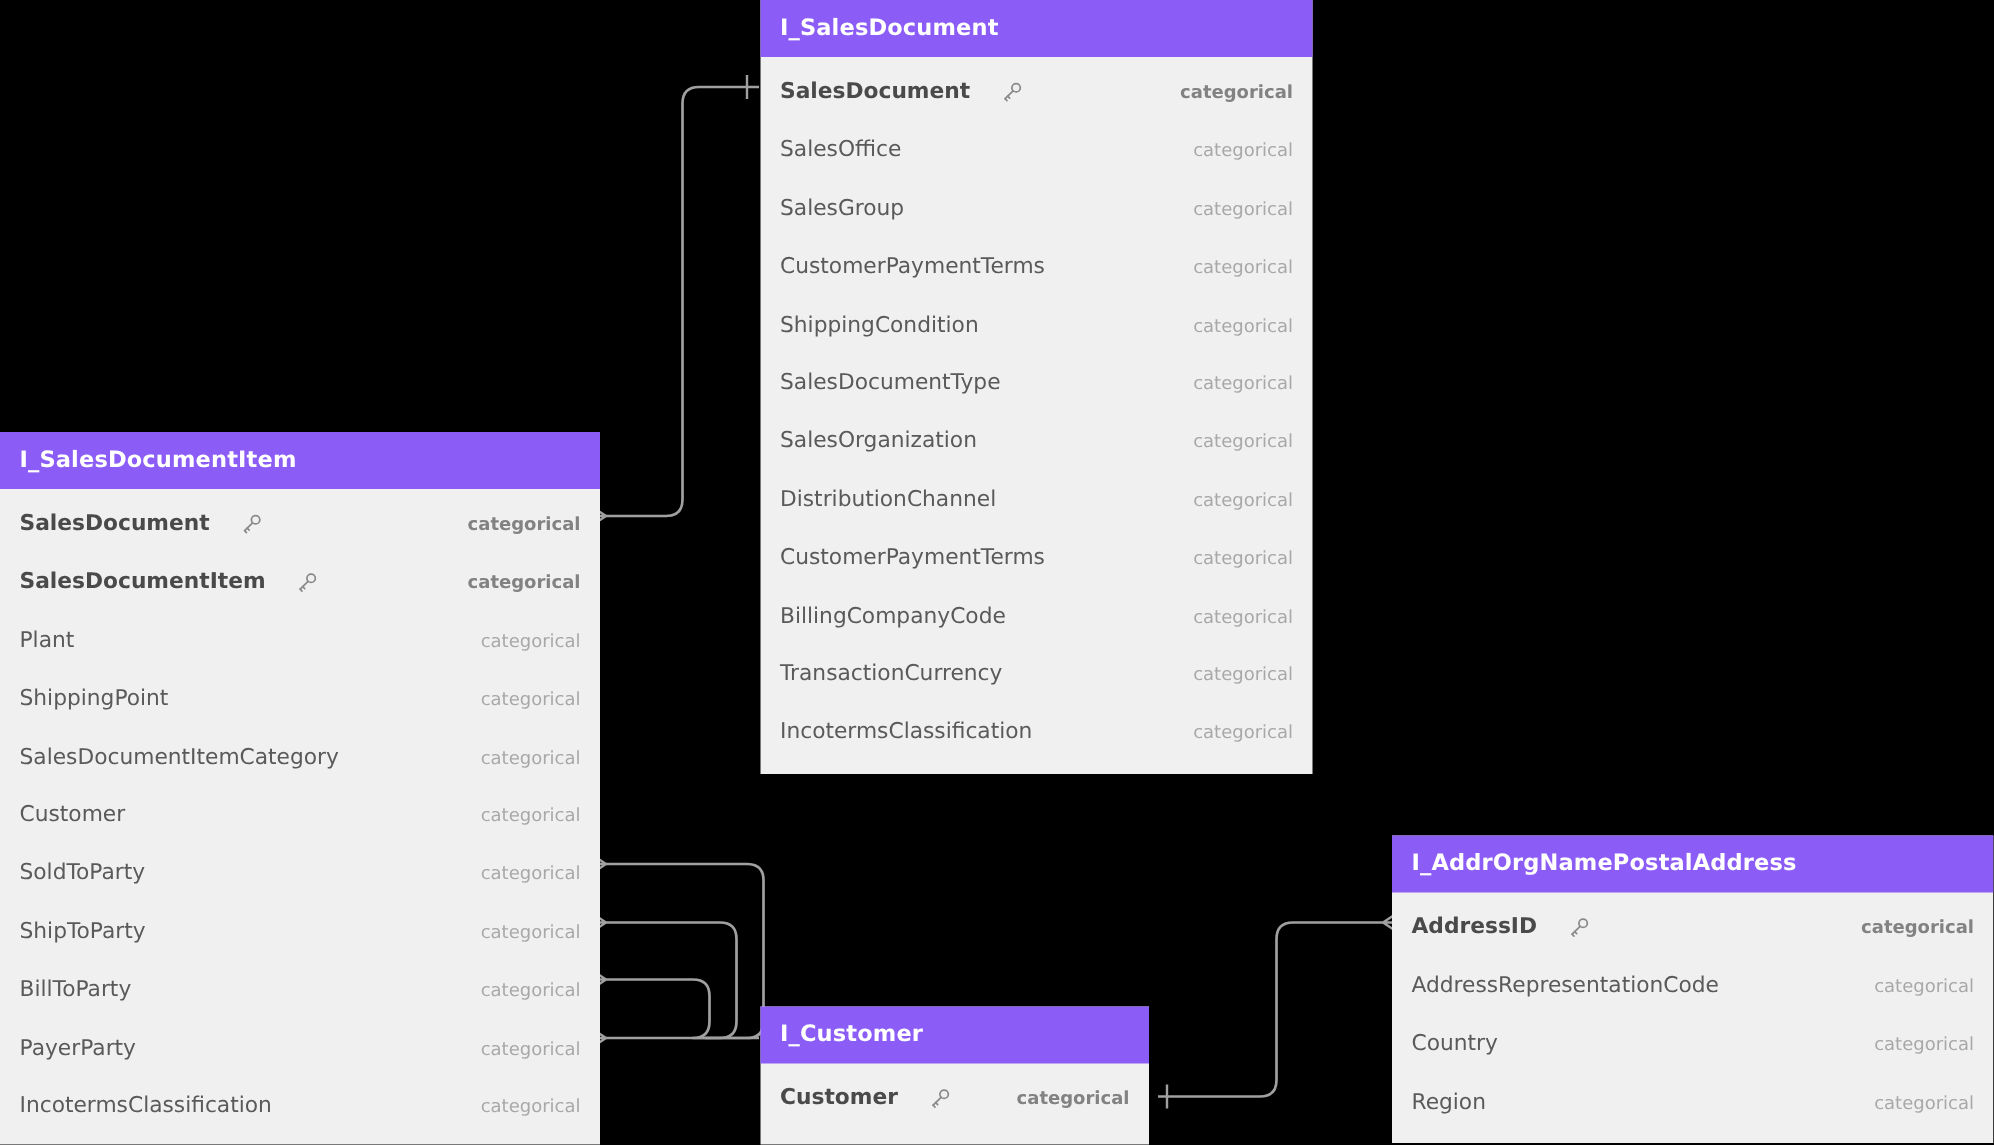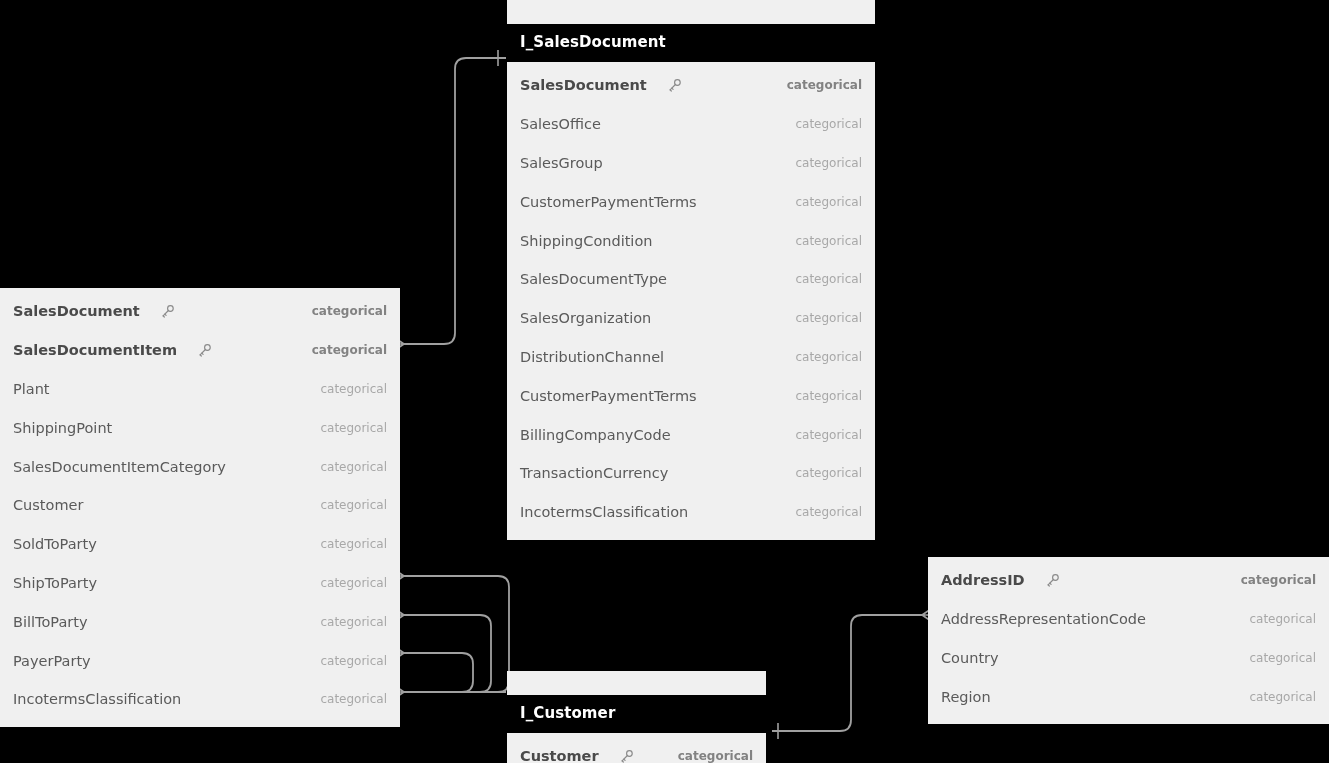--- a/index.html
+++ b/index.html
@@ -33,30 +33,29 @@
     pointer-events: none;
   }
 
   
   .entity {
     position: absolute;
     background: #f0f0f0;
     box-sizing: border-box;
   }
   .entity-header {
-    background: #000000;
+    background: #8b5cf6;
     color: #ffffff;
     font-weight: bold;
     font-size: 15px;
     line-height: 1;
     padding: 11px 13px 12px 13px;
     letter-spacing: 0.1px;
     white-space: nowrap;
     overflow: hidden;
-    margin-top: 24px;
   }
   .entity-fields {
     padding: 4px 0 8px 0;
   }
   .field-row {
     display: flex;
     align-items: center;
     height: 38.8px;
     padding: 0 13px;
     box-sizing: border-box;
@@ -120,20 +119,21 @@
       </g>
 
       <g stroke-width="1.6">
         <path d="M 498 50 L 498 66"></path>
         <path d="M 778 723 L 778 739"></path>
       </g>
     </g>
   </svg>
 
 <div class="entity" style="left: 0px; top: 288px; width: 400px;">
+      <div class="entity-header">I_SalesDocumentItem</div>
       <div class="entity-fields">
         <div class="field-row is-key">
           <div class="field-name">
             <span>SalesDocument</span>
             <span class="key-icon">
               <svg viewBox="0 0 16 16" width="15" height="15" aria-hidden="true">
                 <g fill="none" stroke="#8a8a8a" stroke-width="1.25" stroke-linecap="round" stroke-linejoin="round">
                   <circle cx="11.1" cy="4.8" r="3.0"></circle>
                   <path d="M 8.95 6.95 L 3.3 12.6"></path>
                   <path d="M 5.1 10.8 L 6.5 12.2"></path>
@@ -324,20 +324,21 @@
         </div>
         <div class="field-row">
           <div class="field-name">
             <span>AddressID</span>
           </div>
           <div class="field-type">categorical</div>
         </div>
       </div>
     </div>
     <div class="entity" style="left: 928px; top: 557px; width: 401px;">
+      <div class="entity-header">I_AddrOrgNamePostalAddress</div>
       <div class="entity-fields">
         <div class="field-row is-key">
           <div class="field-name">
             <span>AddressID</span>
             <span class="key-icon">
               <svg viewBox="0 0 16 16" width="15" height="15" aria-hidden="true">
                 <g fill="none" stroke="#8a8a8a" stroke-width="1.25" stroke-linecap="round" stroke-linejoin="round">
                   <circle cx="11.1" cy="4.8" r="3.0"></circle>
                   <path d="M 8.95 6.95 L 3.3 12.6"></path>
                   <path d="M 5.1 10.8 L 6.5 12.2"></path>

